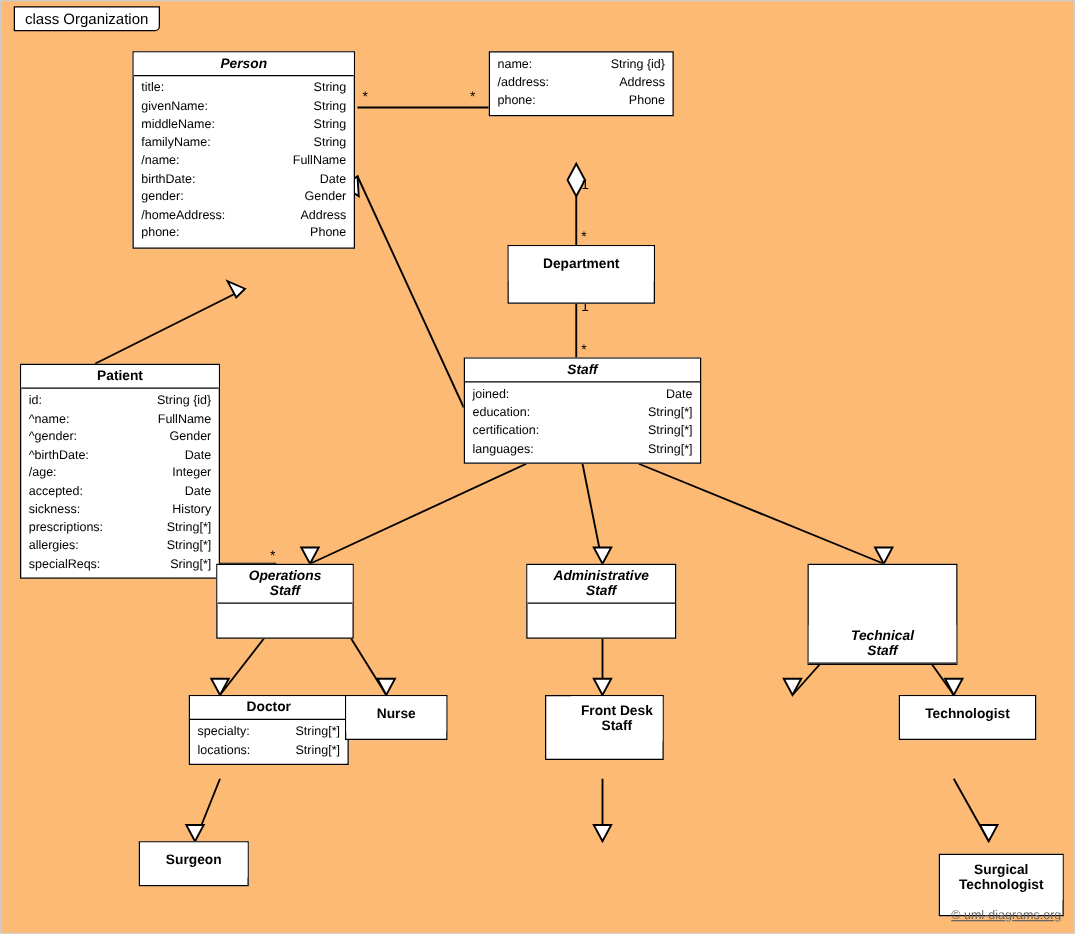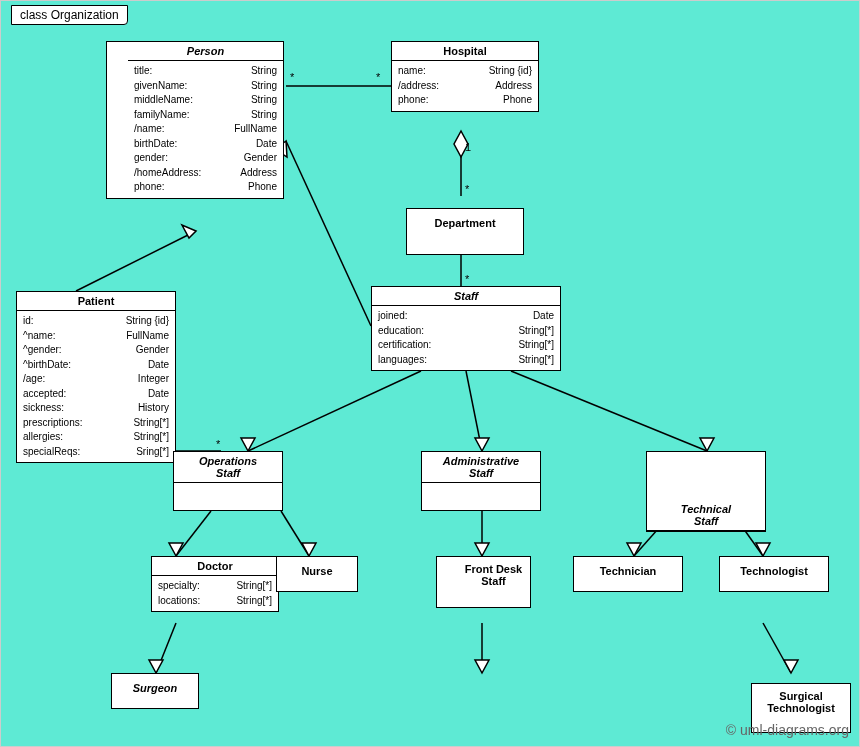--- a/index.html
+++ b/index.html
@@ -9,21 +9,21 @@
       font-size: 11px;
       width: 860px;
       height: 747px;
       overflow: hidden;
       position: relative;
     }
     .diagram-container {
       width: 860px;
       height: 747px;
       position: relative;
-      background: #5eead4;
+      background: #fdba74;
       border: 1px solid #ccc;
     }
     .diagram-title {
       position: absolute;
       top: 4px;
       left: 10px;
       border: 1px solid #000;
       padding: 2px 8px;
       font-size: 12px;
       background: #fff;
@@ -65,22 +65,23 @@
       left: 0;
       width: 860px;
       height: 747px;
       pointer-events: none;
     }
 
     .copyright {
       position: absolute;
       bottom: 8px;
       right: 10px;
-      font-size: 14px;
+      font-size: 10px;
       color: #666;
+      text-decoration: underline;
     }
   </style>
 </head>
 <body>
 
 <div class="diagram-container">
 
   <div class="diagram-title">class Organization</div>
 
   <svg class="arrows">
@@ -138,21 +139,21 @@
     <polygon points="155,672 148,659 162,659" fill="white" stroke="#000" stroke-width="1.5"></polygon>
 
     <line x1="481" y1="622" x2="481" y2="672" stroke="#000" stroke-width="1.5"></line>
     <polygon points="481,672 474,659 488,659" fill="white" stroke="#000" stroke-width="1.5"></polygon>
 
     <line x1="762" y1="622" x2="790" y2="672" stroke="#000" stroke-width="1.5"></line>
     <polygon points="790,672 783,659 797,659" fill="white" stroke="#000" stroke-width="1.5"></polygon>
 
   </svg>
 
-  <div class="uml-class" style="left:105px; top:40px; width:178px;padding-left:21px;">
+  <div class="uml-class" style="left:105px; top:40px; width:178px;">
     <div class="class-title">Person</div>
     <div class="class-attrs">
       <div class="attr-row">
           <span class="attr-name">title:</span>
           <span class="attr-type">String</span>
         </div>
       <div class="attr-row">
           <span class="attr-name">givenName:</span>
           <span class="attr-type">String</span>
         </div>
@@ -181,21 +182,20 @@
           <span class="attr-type">Address</span>
         </div>
       <div class="attr-row">
           <span class="attr-name">phone:</span>
           <span class="attr-type">Phone</span>
         </div>
     </div>
   </div>
 
   <div class="uml-class" style="left:390px; top:40px; width:148px;">
-    <div class="class-title no-italic">Hospital</div>
     <div class="class-attrs">
       <div class="attr-row">
           <span class="attr-name">name:</span>
           <span class="attr-type">String {id}</span>
         </div>
       <div class="attr-row">
           <span class="attr-name">/address:</span>
           <span class="attr-type">Address</span>
         </div>
       <div class="attr-row">
@@ -244,21 +244,21 @@
           <span class="attr-name">allergies:</span>
           <span class="attr-type">String[*]</span>
         </div>
       <div class="attr-row">
           <span class="attr-name">specialReqs:</span>
           <span class="attr-type">Sring[*]</span>
         </div>
     </div>
   </div>
 
-  <div class="uml-class" style="left:405px; top:195px; width:118px; height:47px;margin-top:12px;">
+  <div class="uml-class" style="left:405px; top:195px; width:118px; height:47px;">
     <div class="class-title no-italic" style="border-bottom:none; padding: 8px 5px;">Department</div>
   </div>
 
   <div class="uml-class" style="left:370px; top:285px; width:190px;">
     <div class="class-title">Staff</div>
     <div class="class-attrs">
       <div class="attr-row">
           <span class="attr-name">joined:</span>
           <span class="attr-type">Date</span>
         </div>
@@ -308,30 +308,27 @@
 
   <div class="uml-class" style="left:275px; top:555px; width:82px; height:36px;">
     <div class="class-title no-italic" style="border-bottom:none; padding: 8px 5px;">Nurse</div>
   </div>
 
   <div class="uml-class" style="left:435px; top:555px; width:95px; min-height:52px;padding-left:20px;">
     <div class="class-title no-italic" style="white-space:pre-line; border-bottom:none; padding:6px 5px;">Front Desk
 Staff</div>
   </div>
 
-  <div class="uml-class" style="left:572px; top:555px; width:110px; height:36px;">
-    <div class="class-title no-italic" style="border-bottom:none; padding: 8px 5px;">Technician</div>
-  </div>
 
   <div class="uml-class" style="left:718px; top:555px; width:110px; height:36px;">
     <div class="class-title no-italic" style="border-bottom:none; padding: 8px 5px;">Technologist</div>
   </div>
 
   <div class="uml-class" style="left:110px; top:672px; width:88px; height:36px;">
-    <div class="class-title no-italic" style="border-bottom:none; padding: 8px 5px; font-style: italic;">Surgeon</div>
+    <div class="class-title no-italic" style="border-bottom:none; padding: 8px 5px;">Surgeon</div>
   </div>
 
 
   <div class="uml-class" style="left:750px; top:672px; width:100px; min-height:50px;margin-top:10px;">
     <div class="class-title no-italic" style="white-space:pre-line; border-bottom:none; padding:6px 5px;">Surgical
 Technologist</div>
   </div>
 
   <div class="copyright">© uml-diagrams.org</div>
 

